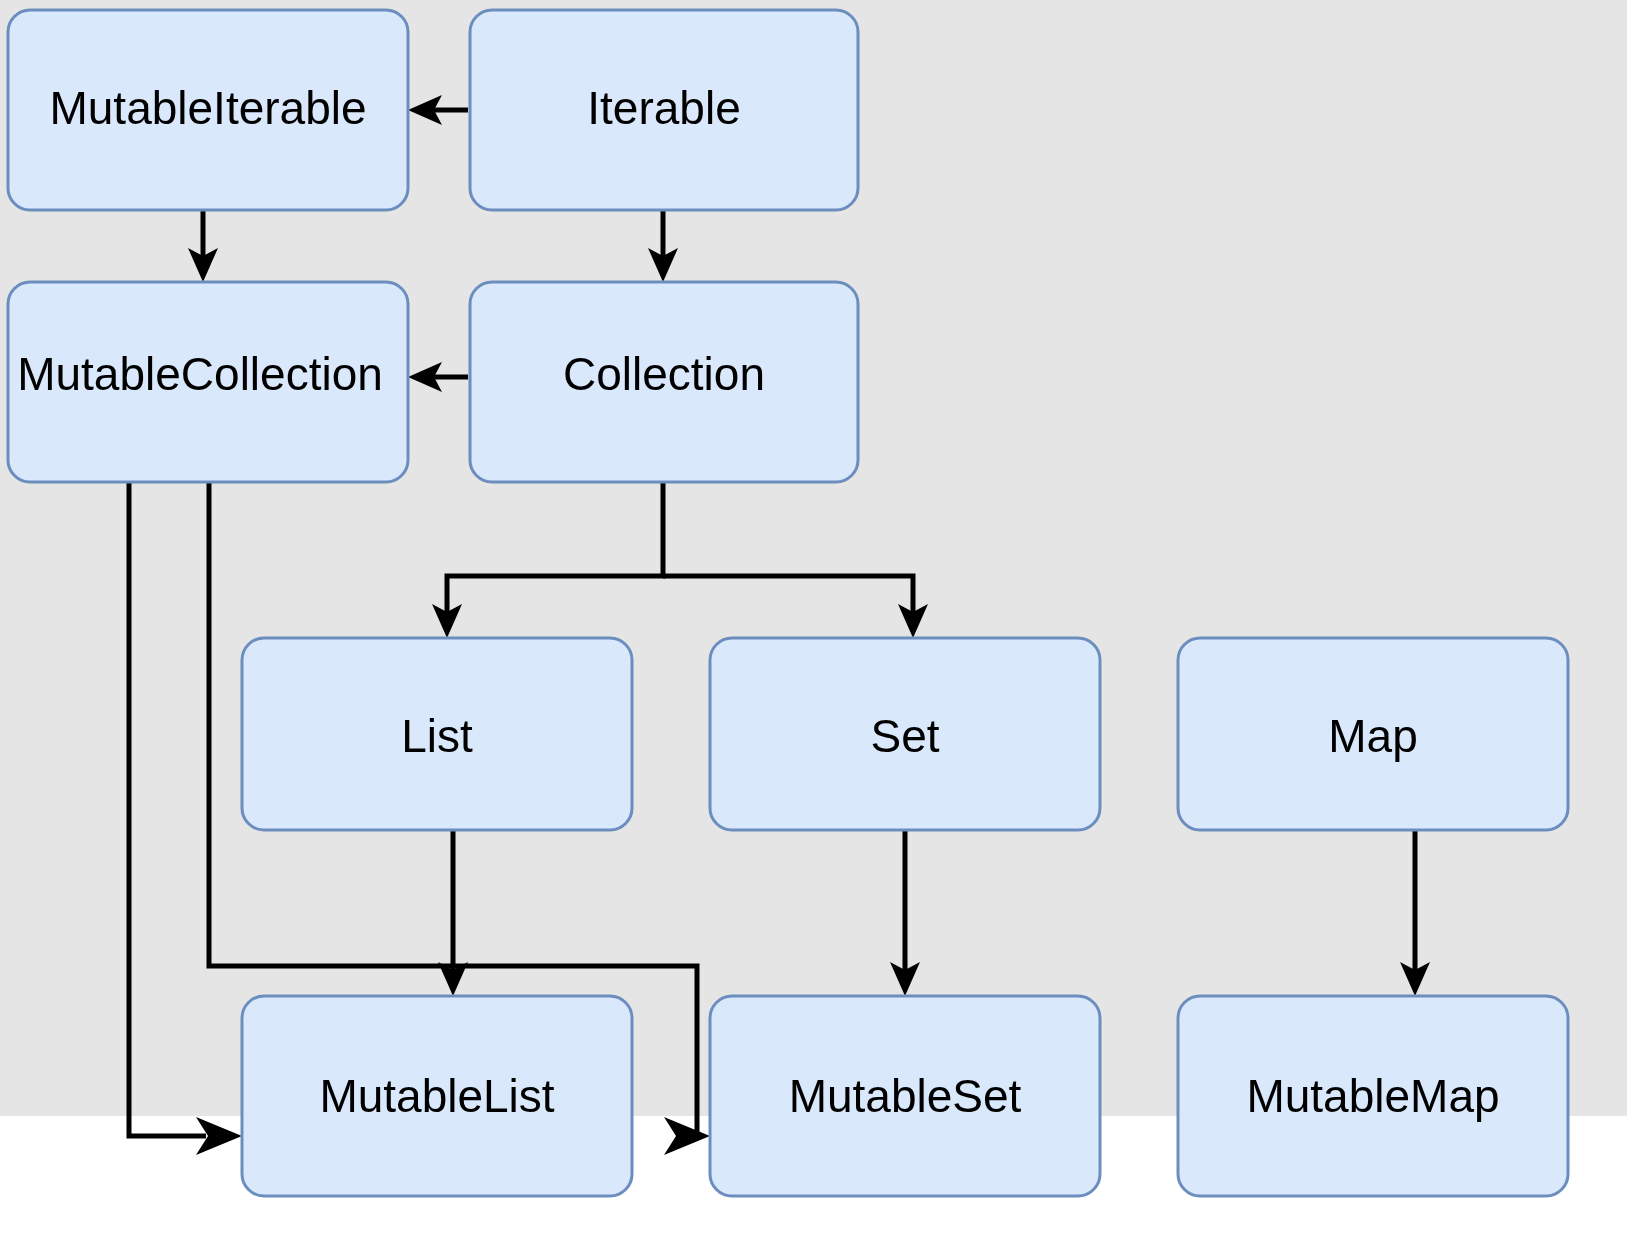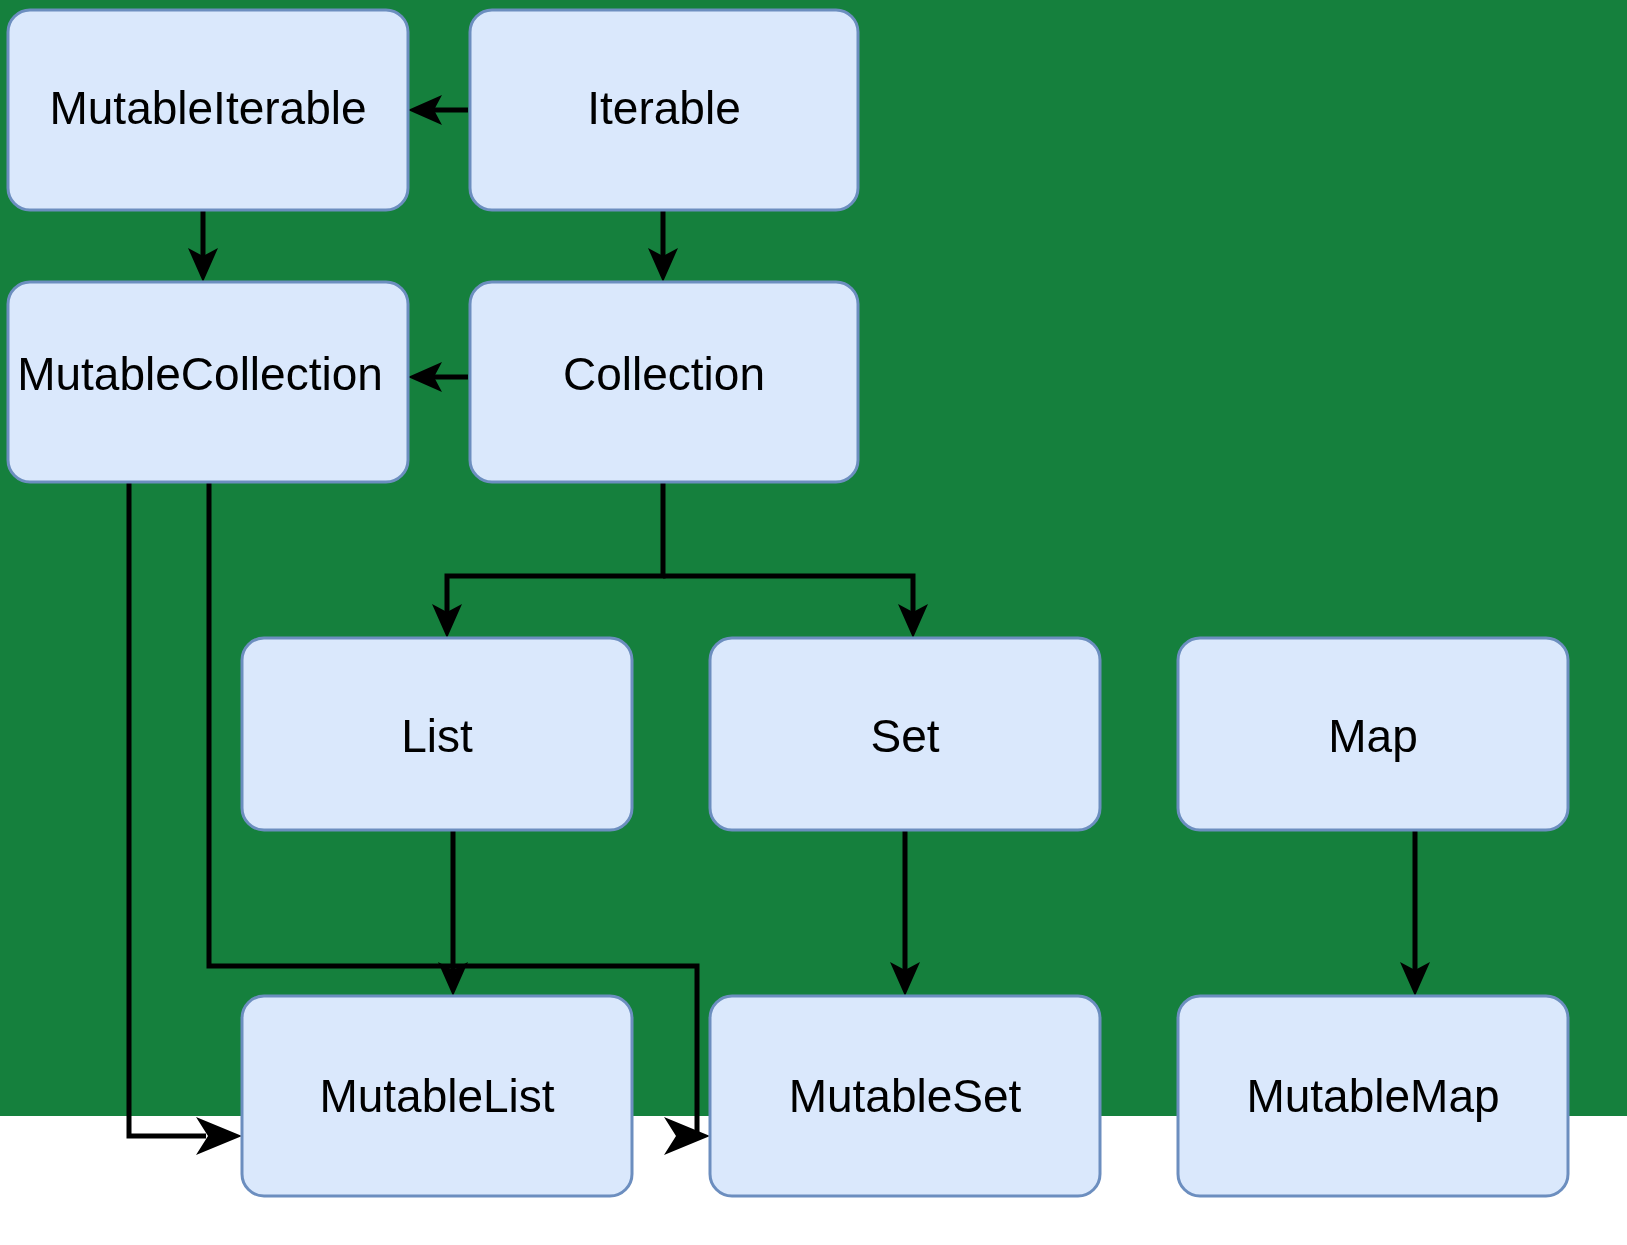--- a/index.html
+++ b/index.html
@@ -11,21 +11,21 @@
   body {
     width: 1627px;
     height: 1245px;
     font-family: "Liberation Sans", sans-serif;
     overflow: hidden;
   }
   #diagram-root {
     position: relative;
     width: 1627px;
     height: 1116px;
-    background: #15803d;
+    background: #e5e5e5;
   }
   svg#diagram-canvas {
     position: absolute;
     top: 0;
     left: 0;
     width: 1627px;
     height: 1245px;
     display: block;
   }
   .node-rect {

